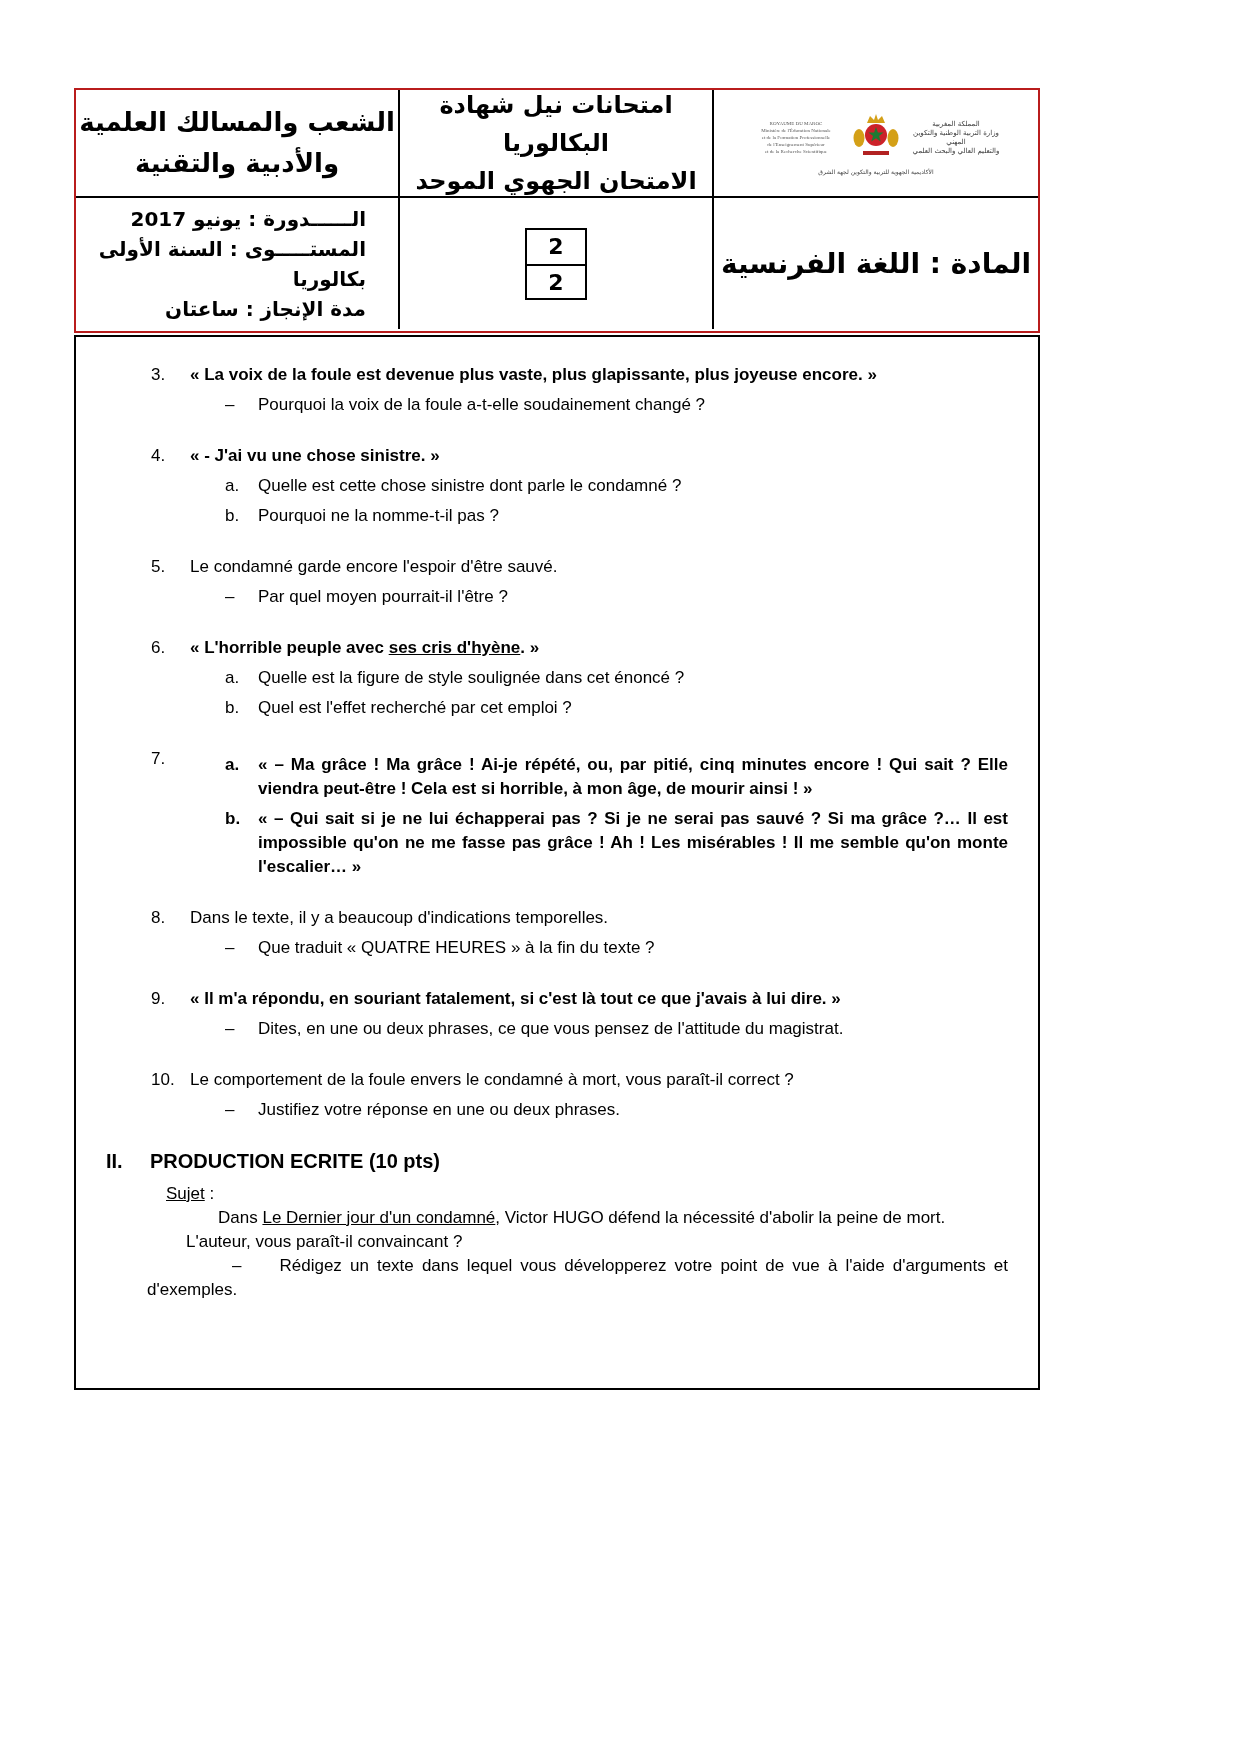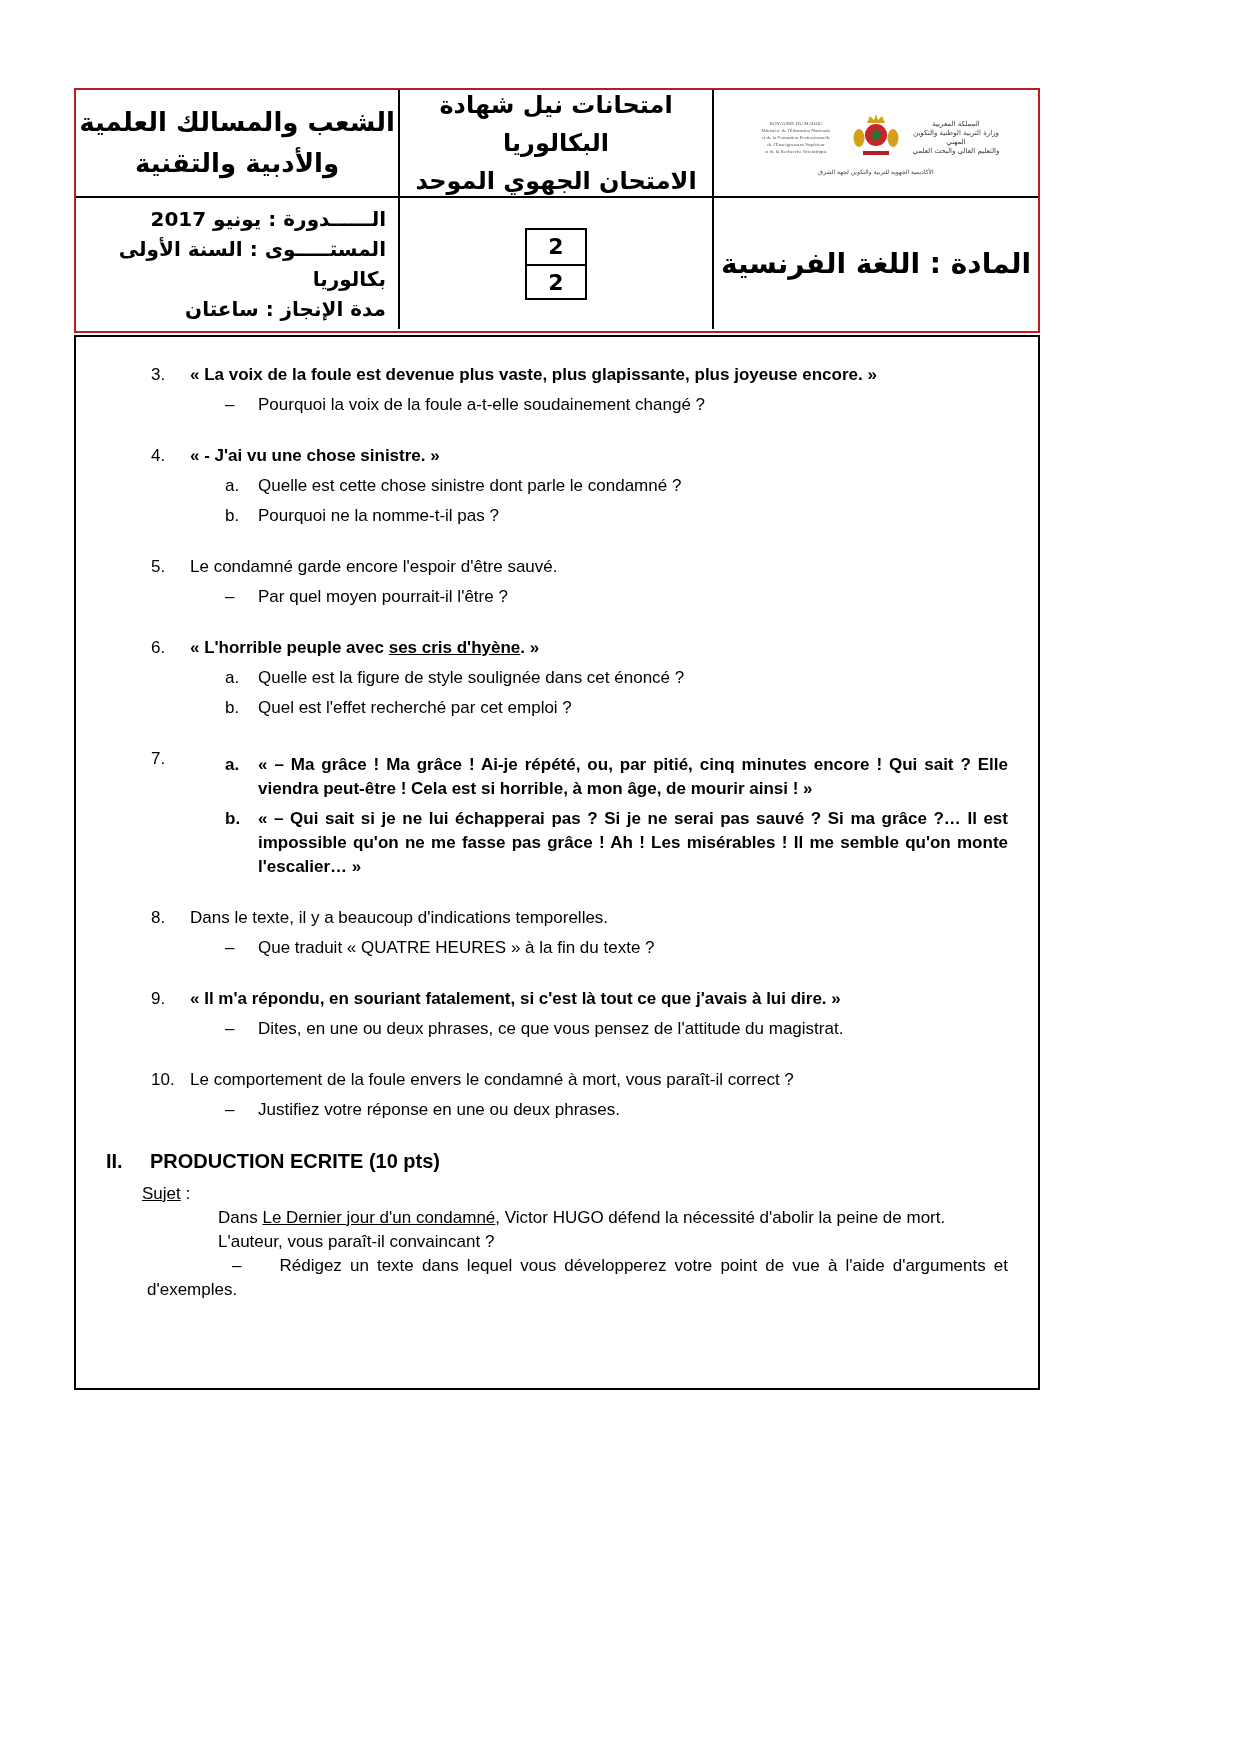--- a/index.html
+++ b/index.html
@@ -18,21 +18,21 @@
     border:2px solid #b91c1c; display:grid;
     grid-template-columns:324px 314px 324px;
     grid-template-rows:108px 131px;
   }
   .hcell { overflow:hidden; }
   .br { border-right:2px solid #000; }
   .bb { border-bottom:2px solid #000; }
   .cell-center { display:flex; flex-direction:column; align-items:center; justify-content:center; text-align:center; }
   .branches { font-size:26px; font-weight:bold; line-height:41px; }
   .examtitle { font-size:24px; font-weight:bold; line-height:38px; }
-  .infocell { padding:6px 12px 0 8px; font-weight:bold; font-size:20px; line-height:30px; }
+  .infocell { padding:6px 32px 0 8px; font-weight:bold; font-size:20px; line-height:30px; }
   .subject { font-size:28px; font-weight:bold; }
 
   .pagebox-wrap { display:flex; align-items:center; justify-content:center; }
   .pagebox { width:62px; border:2px solid #000; text-align:center; font-weight:bold; font-size:22px; font-family:"DejaVu Sans",sans-serif; }
   .pagebox .pcell { height:34px; line-height:34px; }
   .pagebox .pcell + .pcell { border-top:2px solid #000; }
 
   
   .logocell { display:flex; flex-direction:column; align-items:center; justify-content:center; padding:4px 22px; }
   .logo-row { display:flex; align-items:center; justify-content:center; gap:5px; width:100%; }
@@ -53,23 +53,23 @@
   .q-body { flex:1; }
   .q-main { text-align:justify; }
   .sub { display:flex; margin-left:35px; margin-top:6px; }
   .sub-marker { width:33px; flex-shrink:0; }
   .sub-text { flex:1; text-align:justify; }
 
   
   .production { margin-top:16px; }
   .prod-title-row { display:flex; font-size:20px; font-weight:bold; }
   .prod-roman { width:44px; flex-shrink:0; }
-  .sujet-line { margin-left:36px; margin-top:9px; }
+  .sujet-line { margin-left:60px; margin-top:9px; }
   .intro-para { margin-left:112px; text-align:justify; }
-  .question-line { margin-left:112px; }
+  .question-line { margin-left:80px; }
   .consigne { margin-left:41px; text-indent:85px; text-align:justify; }
   .consigne .spacer { display:inline-block; width:38px; }
 </style>
 </head>
 <body>
 
 <div class="header-table">
 
   <div class="hcell br bb cell-center branches ar">
     <div>الشعب والمسالك العلمية</div>

